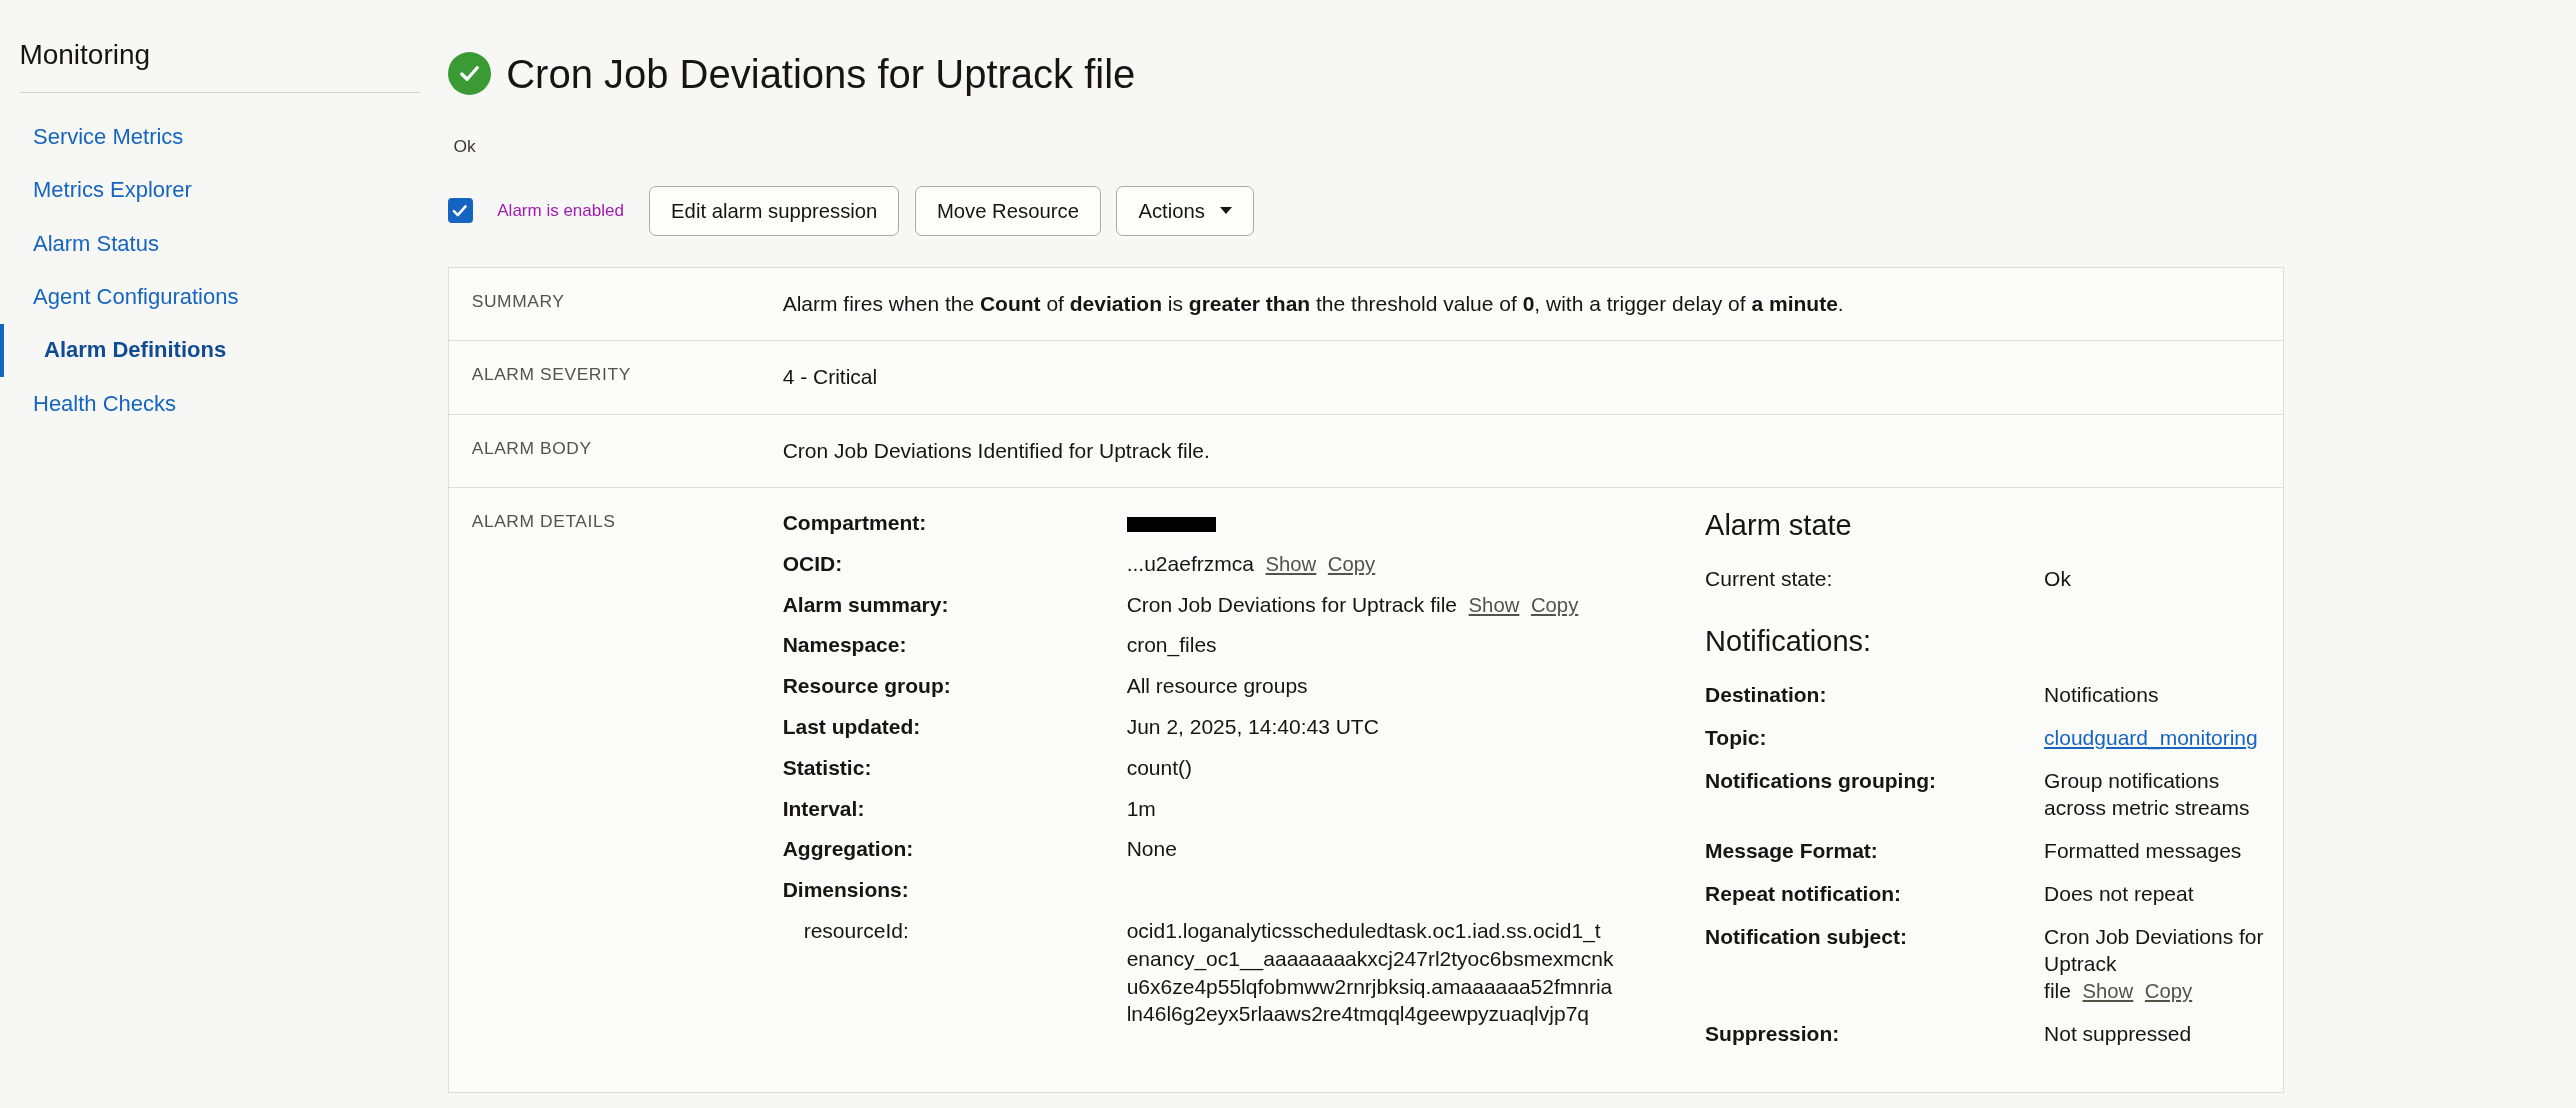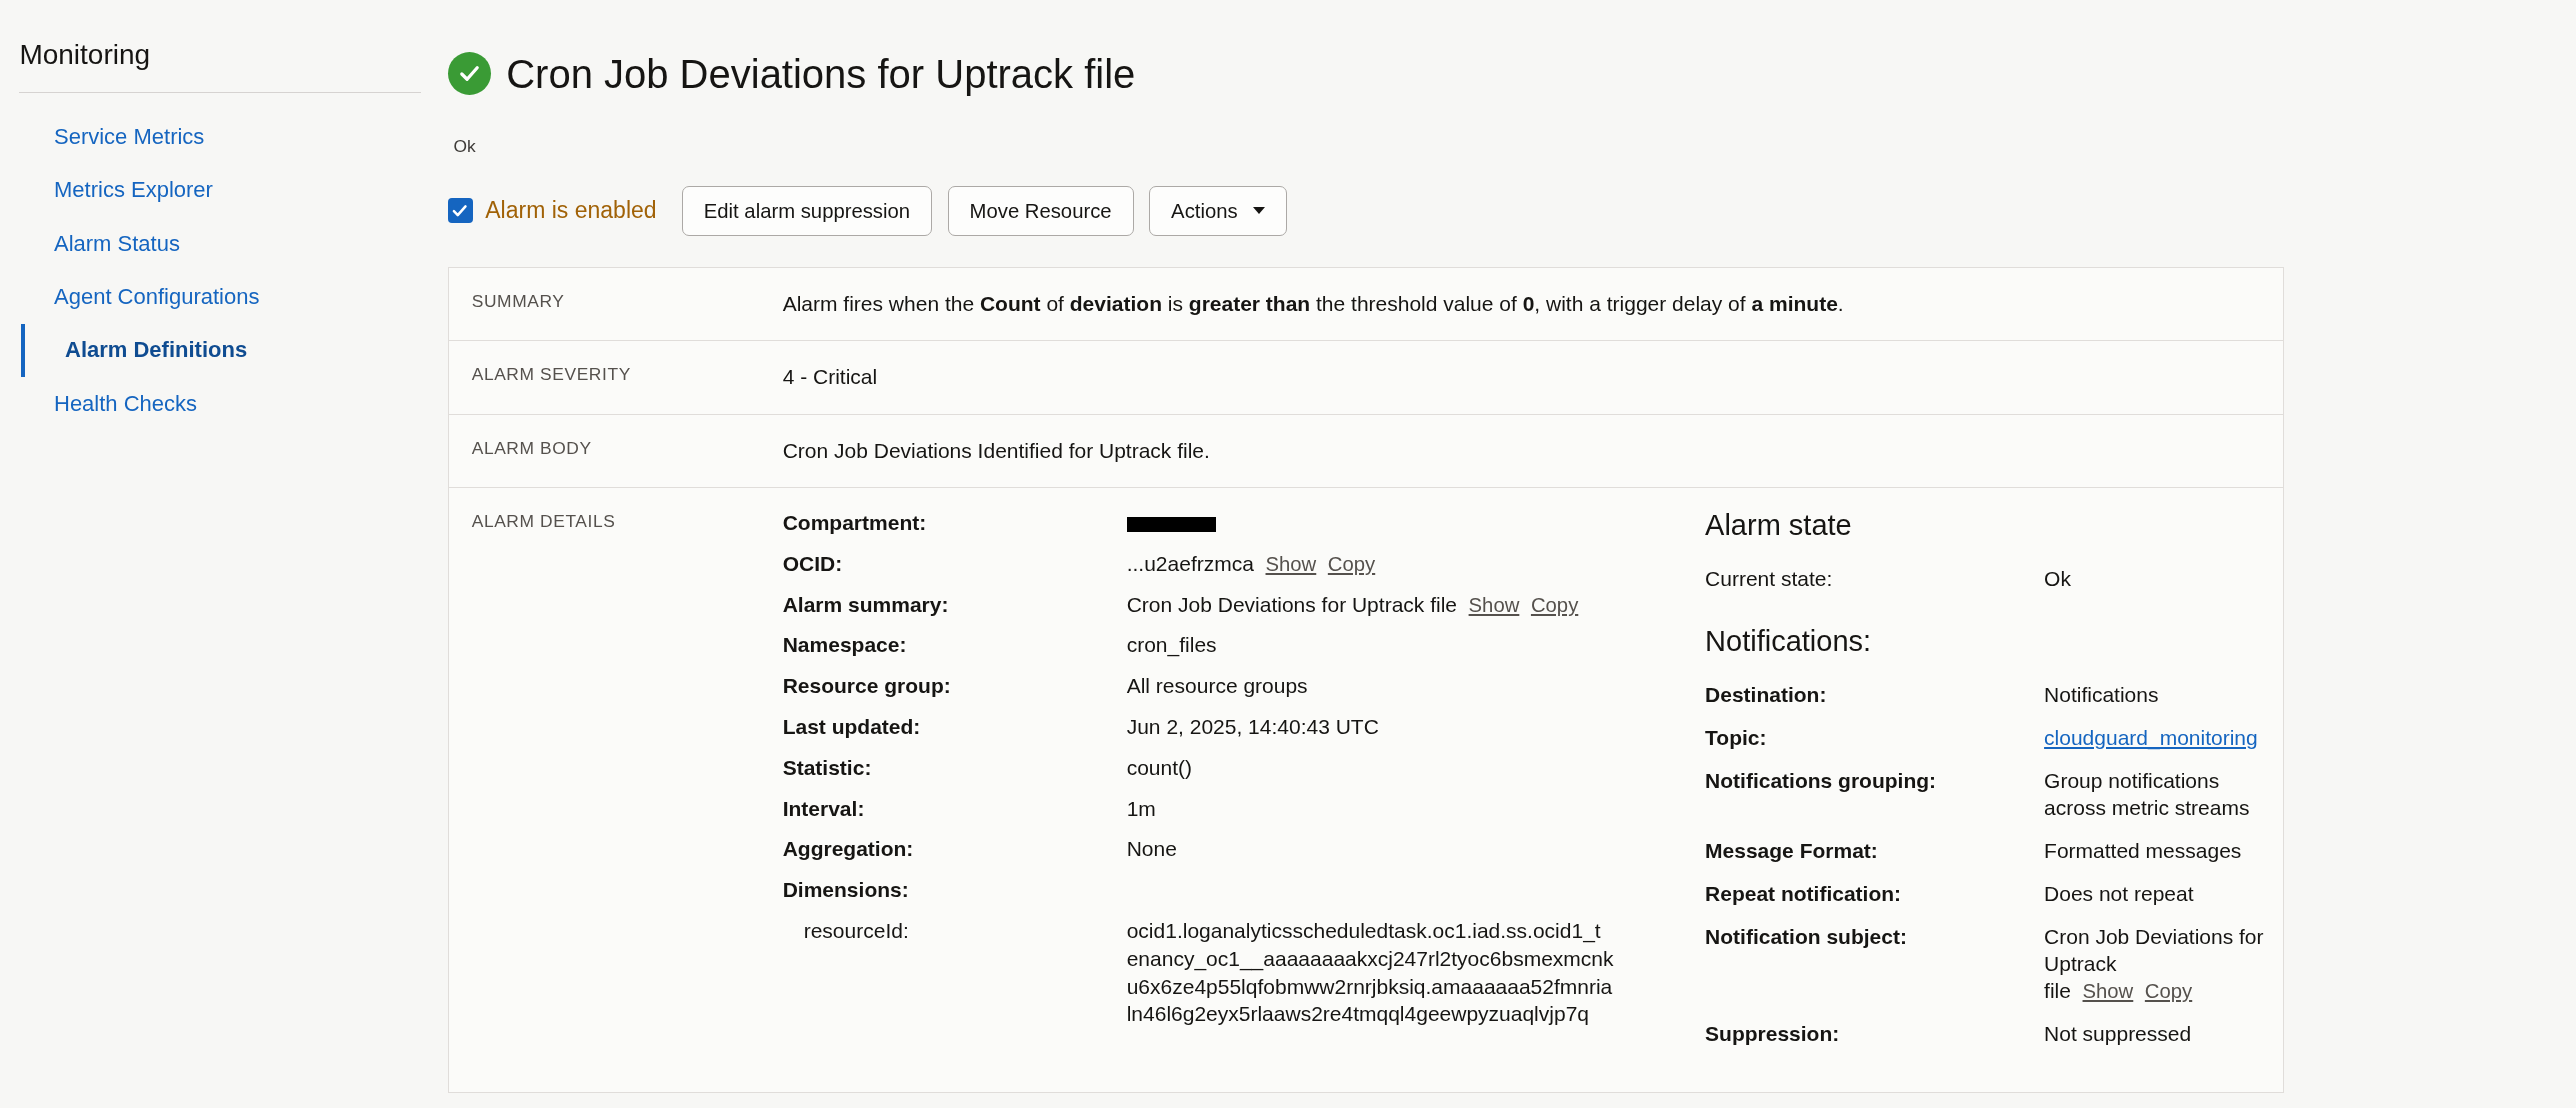--- a/index.html
+++ b/index.html
@@ -40,21 +40,20 @@
     margin: 0 19.4px 17.4px 19.4px;
   }
   .nav-item {
     display: block;
     font-size: 22px;
     color: #1565c0;
     padding: 13.5px 19.4px 13.5px 33px;
     text-decoration: none;
     line-height: 1.2;
     cursor: pointer;
-    margin-left: 21px;
   }
   .nav-item.active {
     color: #0f4c91;
     font-weight: bold;
     border-left: 4.8px solid #1565c0;
     padding-left: 40px;
   }
 
   
   .main {
@@ -108,22 +107,23 @@
     height: 25px;
     border-radius: 3.9px;
     background: #1565c0;
     display: inline-flex;
     align-items: center;
     justify-content: center;
     cursor: pointer;
   }
   .checkbox svg { display: block; }
   .check-label {
-    font-size: 23px;
-    color: #a16207;
+    font-size: 17px;
+    color: #a21caf;
+    margin-left: 12px;
   }
   .btn {
     background: #fdfdfc;
     border: 1px solid #aca9a6;
     border-radius: 7px;
     font-size: 20.3px;
     color: #161513;
     padding: 11.6px 21px;
     font-family: "Liberation Sans", sans-serif;
     cursor: pointer;

